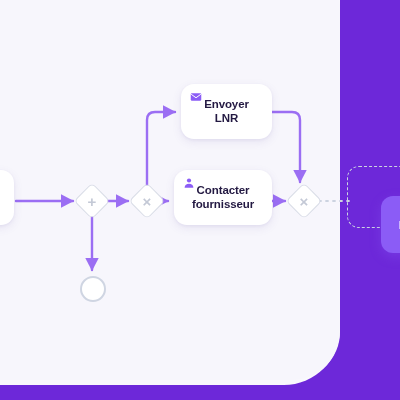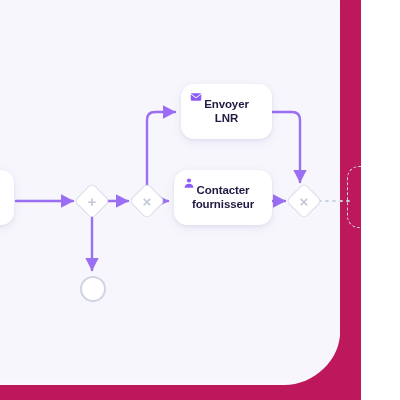--- a/index.html
+++ b/index.html
@@ -5,22 +5,22 @@
   * { box-sizing: border-box; }
   html, body {
     margin: 0; padding: 0;
     width: 400px; height: 400px;
     background: #ffffff;
     font-family: "Liberation Sans", sans-serif;
     overflow: hidden;
   }
   #stage {
     position: relative;
-    width: 361px; height: 400px;
-    background: #be185d;
+    width: 400px; height: 400px;
+    background: #6d28d9;
     overflow: hidden;
   }
   
   .canvas-panel {
     position: absolute;
     left: -120px; top: -40px;
     width: 460px; height: 420px;
     background: #f7f6fc;
     border-radius: 48px;
   }

